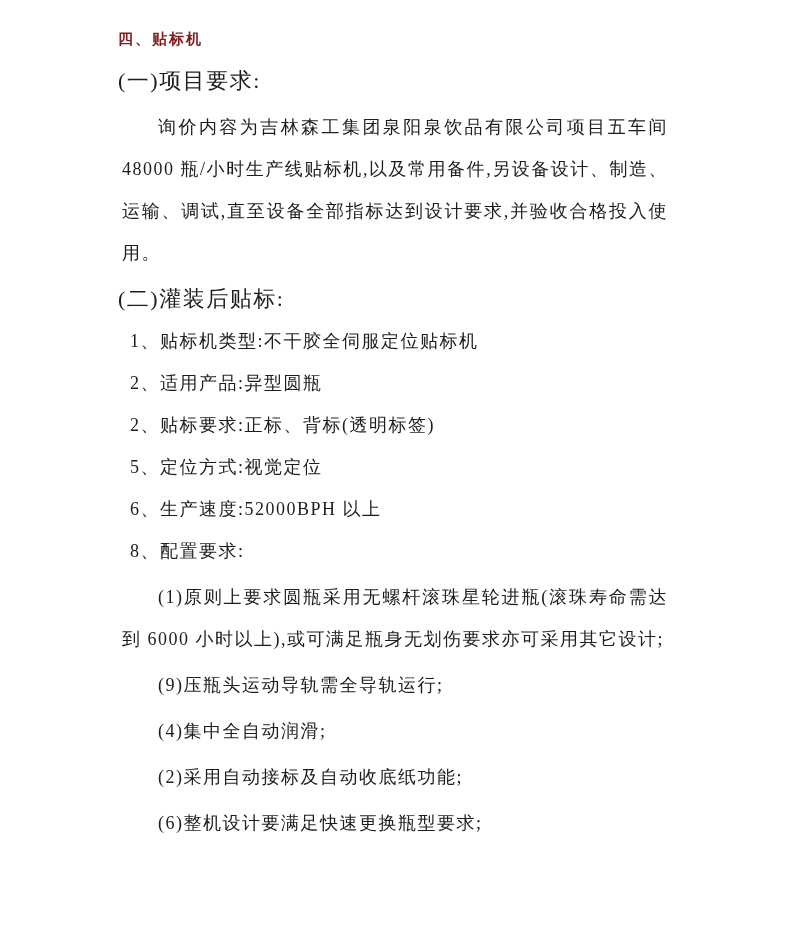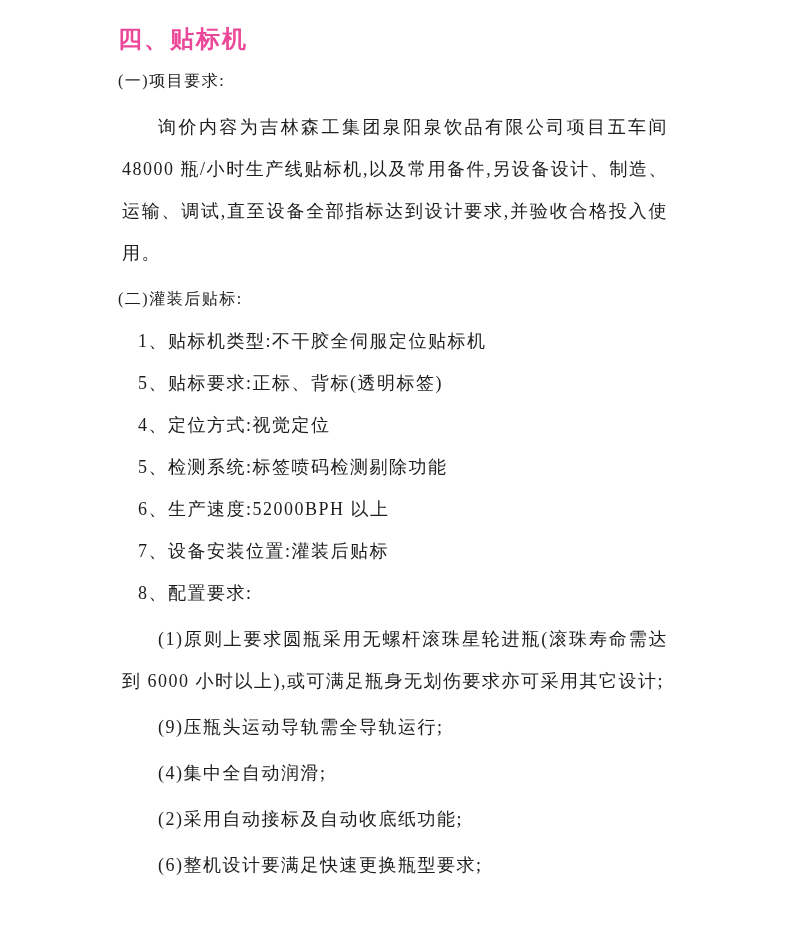--- a/index.html
+++ b/index.html
@@ -15,69 +15,68 @@
     color: #1d1d1d;
   }
   .page {
     box-sizing: border-box;
     width: 790px;
     height: 932px;
     padding: 18px 118px 0 118px;
     background: #ffffff;
   }
   .doc-heading {
-    font-size: 24px;
+    font-size: 15px;
     line-height: 42px;
     font-weight: 700;
-    color: #ec4899;
+    color: #7f1d1d;
     letter-spacing: 2px;
     white-space: nowrap;
   }
   .sec-title {
-    font-size: 16px;
+    font-size: 22px;
     line-height: 42px;
     letter-spacing: 1.5px;
     white-space: nowrap;
   }
   .para {
     font-size: 18px;
     line-height: 42px;
     letter-spacing: 1.5px;
     text-align: justify;
     text-indent: 2em;
     margin: 4px;
   }
   .tech-item {
     font-size: 18px;
     line-height: 42px;
     letter-spacing: 1.5px;
-    margin-left: 20px;
+    margin-left: 12px;
     white-space: nowrap;
     font-family: Liberation Serif, serif;
   }
 </style>
 </head>
 <body>
 
 <div class="page">
 
   <div class="doc-heading">四、贴标机</div>
 
   <div class="sec-title">(一)项目要求:</div>
 
   <p class="para">询价内容为吉林森工集团泉阳泉饮品有限公司项目五车间 48000 瓶/小时生产线贴标机,以及常用备件,另设备设计、制造、运输、调试,直至设备全部指标达到设计要求,并验收合格投入使用。</p>
 
   <div class="sec-title">(二)灌装后贴标:</div>
 
   <div class="tech-item">1、贴标机类型:不干胶全伺服定位贴标机</div>
-  <div class="tech-item">5、贴标要求:正标、背标(透明标签)</div>
-  <div class="tech-item">4、定位方式:视觉定位</div>
-  <div class="tech-item">5、检测系统:标签喷码检测剔除功能</div>
+  <div class="tech-item">2、适用产品:异型圆瓶</div>
+  <div class="tech-item">2、贴标要求:正标、背标(透明标签)</div>
+  <div class="tech-item">5、定位方式:视觉定位</div>
   <div class="tech-item">6、生产速度:52000BPH 以上</div>
-  <div class="tech-item">7、设备安装位置:灌装后贴标</div>
   <div class="tech-item">8、配置要求:</div>
 
   <p class="para">(1)原则上要求圆瓶采用无螺杆滚珠星轮进瓶(滚珠寿命需达到 6000 小时以上),或可满足瓶身无划伤要求亦可采用其它设计;</p>
   <p class="para">(9)压瓶头运动导轨需全导轨运行;</p>
   <p class="para">(4)集中全自动润滑;</p>
   <p class="para">(2)采用自动接标及自动收底纸功能;</p>
   <p class="para">(6)整机设计要满足快速更换瓶型要求;</p>
 
 </div>
 

